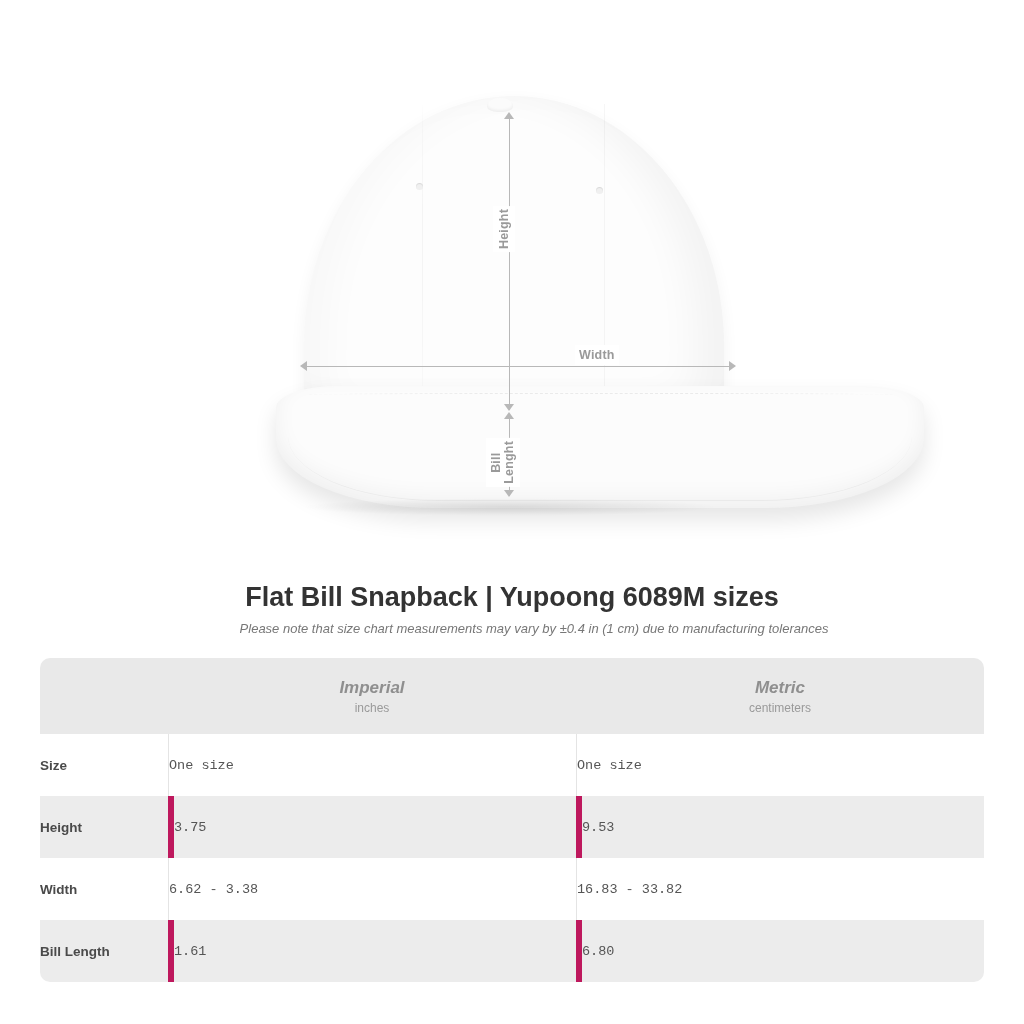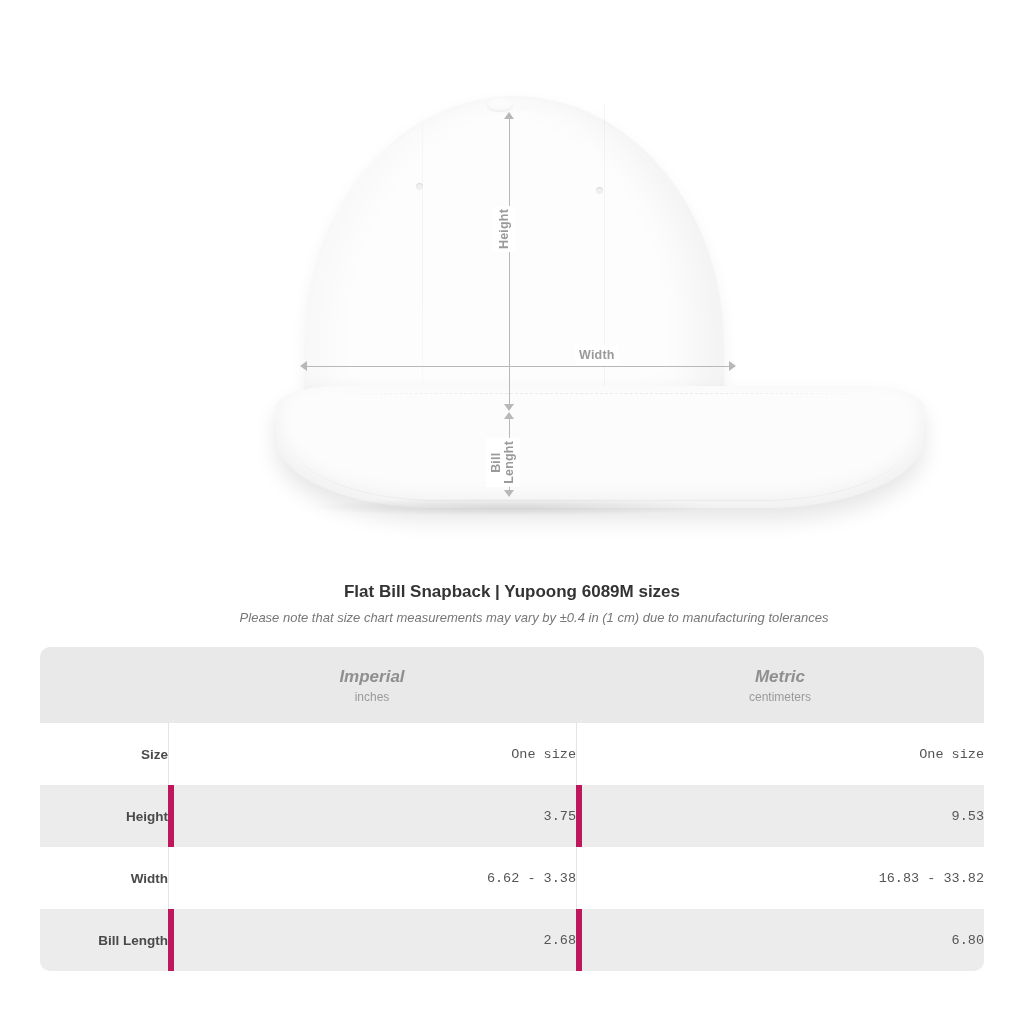--- a/index.html
+++ b/index.html
@@ -177,21 +177,21 @@
     line-height: 13px;
     text-align: center;
   }
 
   
   .titles {
     text-align: center;
     margin-top: 22px;
   }
   .chart-title {
-    font-size: 17px;
+    font-size: 27px;
     font-weight: bold;
     color: #333333;
     margin: 0;
   }
   .chart-note {
     font-size: 13px;
     font-style: italic;
     color: #777777;
     margin: 8px 0 0 0;
     padding-left: 44px;
@@ -231,21 +231,21 @@
     display: block;
   }
   .unit-sub {
     font-size: 12px;
     color: #9a9a9a;
     display: block;
     margin-top: 3px;
   }
   .body-row td {
     height: 62px;
-    text-align: right;
+    text-align: left;
     vertical-align: middle;
     font-size: 13.5px;
     color: #555555;
   }
   .body-row.odd td { background: #ffffff; }
   .body-row.even td { background: #ececec; }
   .body-row td.rowlabel {
     font-weight: bold;
     color: #4a4a4a;
     font-size: 13.5px;
@@ -331,17 +331,17 @@
     </tr>
 
     <tr class="body-row odd">
       <td class="rowlabel">Width</td>
       <td class="val">6.62 - 3.38</td>
       <td class="val">16.83 - 33.82</td>
     </tr>
 
     <tr class="body-row even last">
       <td class="rowlabel">Bill Length</td>
-      <td class="val">2.68</td>
+      <td class="val">1.61</td>
       <td class="val">6.80</td>
     </tr>
   </tbody>
 </table>
 
 </body></html>

